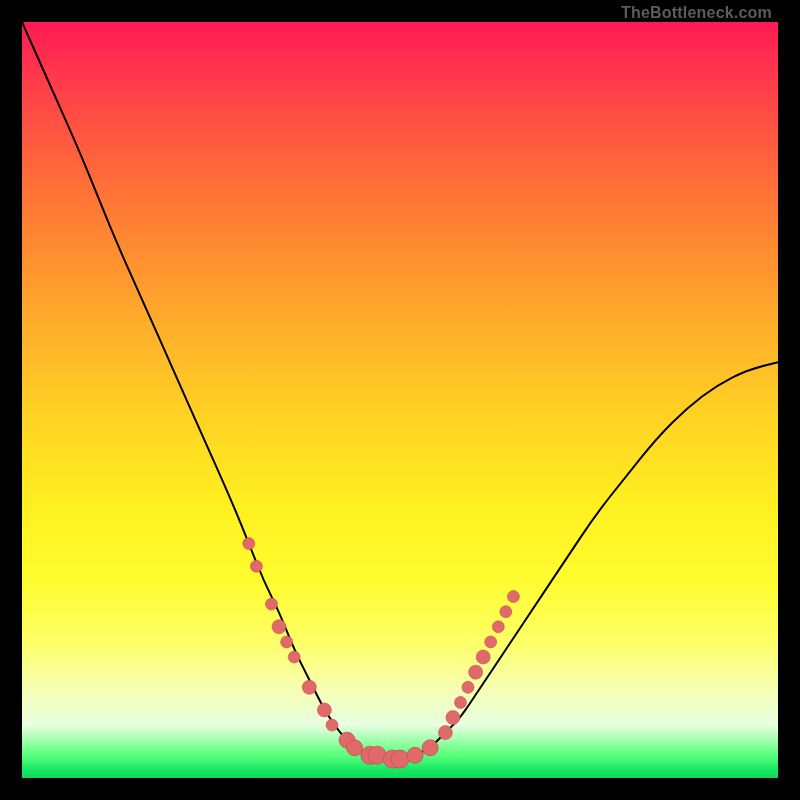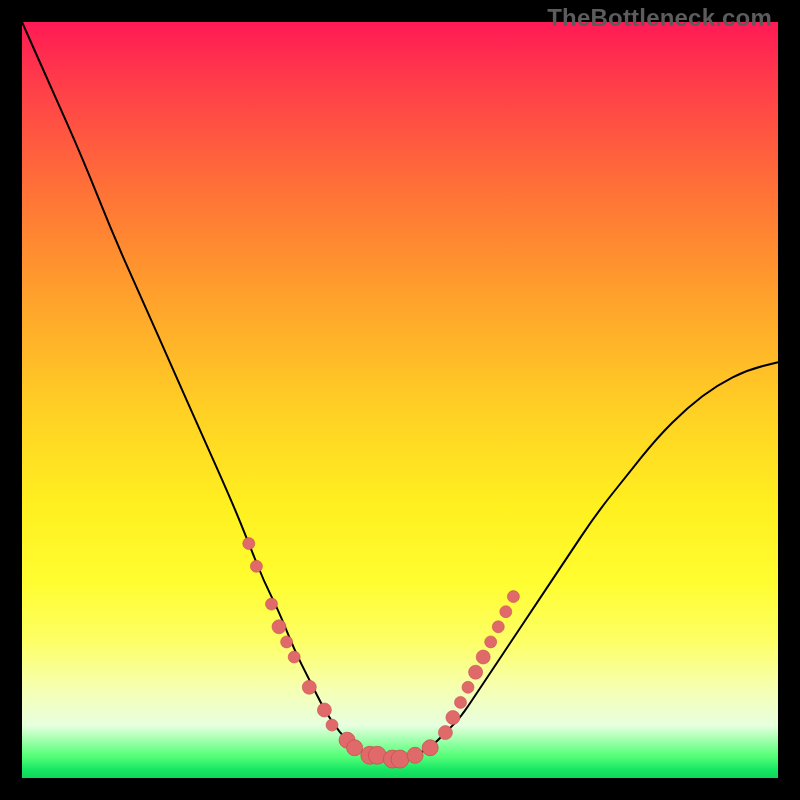--- a/index.html
+++ b/index.html
@@ -45,21 +45,21 @@
     right: 0;
     bottom: 0;
     height: 22px;
     background: linear-gradient(to bottom, #57ff7a 0%, #18e864 60%, #0fd85a 100%);
   }
   .watermark {
     position: absolute;
     top: 4px;
     right: 28px;
     font-family: Arial, Helvetica, sans-serif;
-    font-size: 24px;
+    font-size: 16px;
     font-weight: 600;
     color: #5c5c5c;
     letter-spacing: 0.2px;
     z-index: 10;
   }
   svg.curve {
     position: absolute;
     left: 0;
     top: 0;
     width: 756px;

